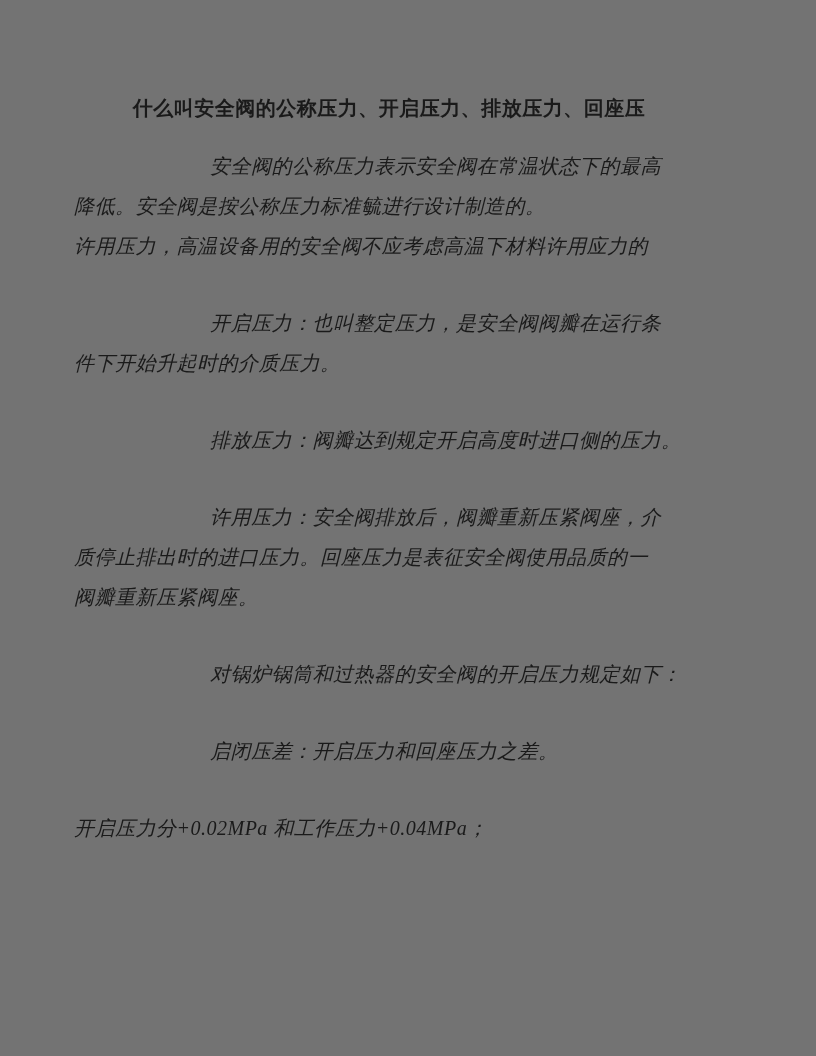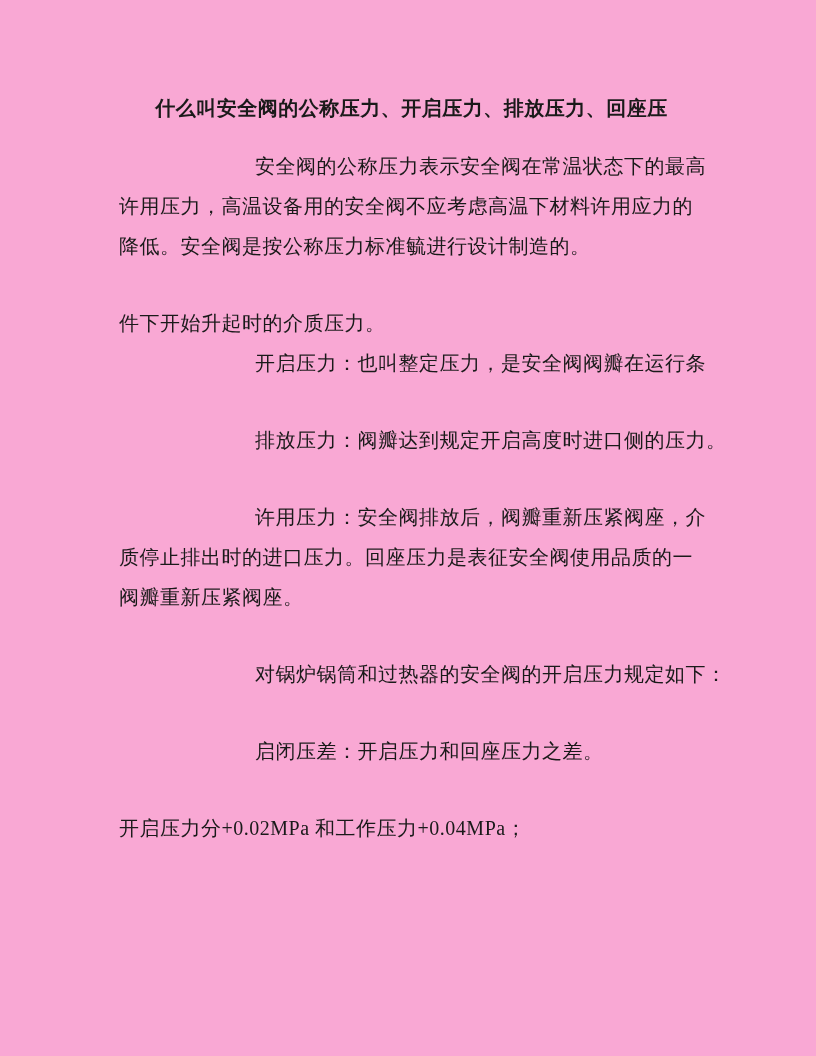--- a/index.html
+++ b/index.html
@@ -10,61 +10,62 @@
   body {
     width: 816px;
     height: 1056px;
     font-family: "Liberation Serif", "DejaVu Serif", serif;
     color: #1a1a1a;
   }
   .page {
     box-sizing: border-box;
     width: 816px;
     height: 1056px;
-    padding: 88px 112px 40px 119px;
-    background: #f9a8d4;
+    padding: 88px 112px 40px 74px;
+    background: #737373;
     overflow: hidden;
   }
   .title {
     margin: 0 0 18px 0;
     font-size: 20px;
     font-weight: bold;
     line-height: 40px;
     text-align: center;
     letter-spacing: 0.5px;
     white-space: nowrap;
   }
   .para {
     margin: 0 0 37px 0;
     font-size: 20px;
     line-height: 40px;
     letter-spacing: 0.5px;
   }
   .line {
     display: block;
     white-space: pre;
+    font-style: italic;
   }
   .first-line {
     text-indent: 136px;
   }
 </style>
 </head>
 <body>
 
 <div class="page">
   <h1 class="title">什么叫安全阀的公称压力、开启压力、排放压力、回座压</h1>
   <div id="doc-body">
       <p class="para">
         <span class="line first-line">安全阀的公称压力表示安全阀在常温状态下的最高</span>
+        <span class="line">降低。安全阀是按公称压力标准毓进行设计制造的。</span>
         <span class="line">许用压力，高温设备用的安全阀不应考虑高温下材料许用应力的</span>
-        <span class="line">降低。安全阀是按公称压力标准毓进行设计制造的。</span>
       </p>
       <p class="para">
+        <span class="line first-line">开启压力：也叫整定压力，是安全阀阀瓣在运行条</span>
         <span class="line">件下开始升起时的介质压力。</span>
-        <span class="line first-line">开启压力：也叫整定压力，是安全阀阀瓣在运行条</span>
       </p>
       <p class="para">
         <span class="line first-line">排放压力：阀瓣达到规定开启高度时进口侧的压力。</span>
       </p>
       <p class="para">
         <span class="line first-line">许用压力：安全阀排放后，阀瓣重新压紧阀座，介</span>
         <span class="line">质停止排出时的进口压力。回座压力是表征安全阀使用品质的一</span>
         <span class="line">阀瓣重新压紧阀座。</span>
       </p>
       <p class="para">

